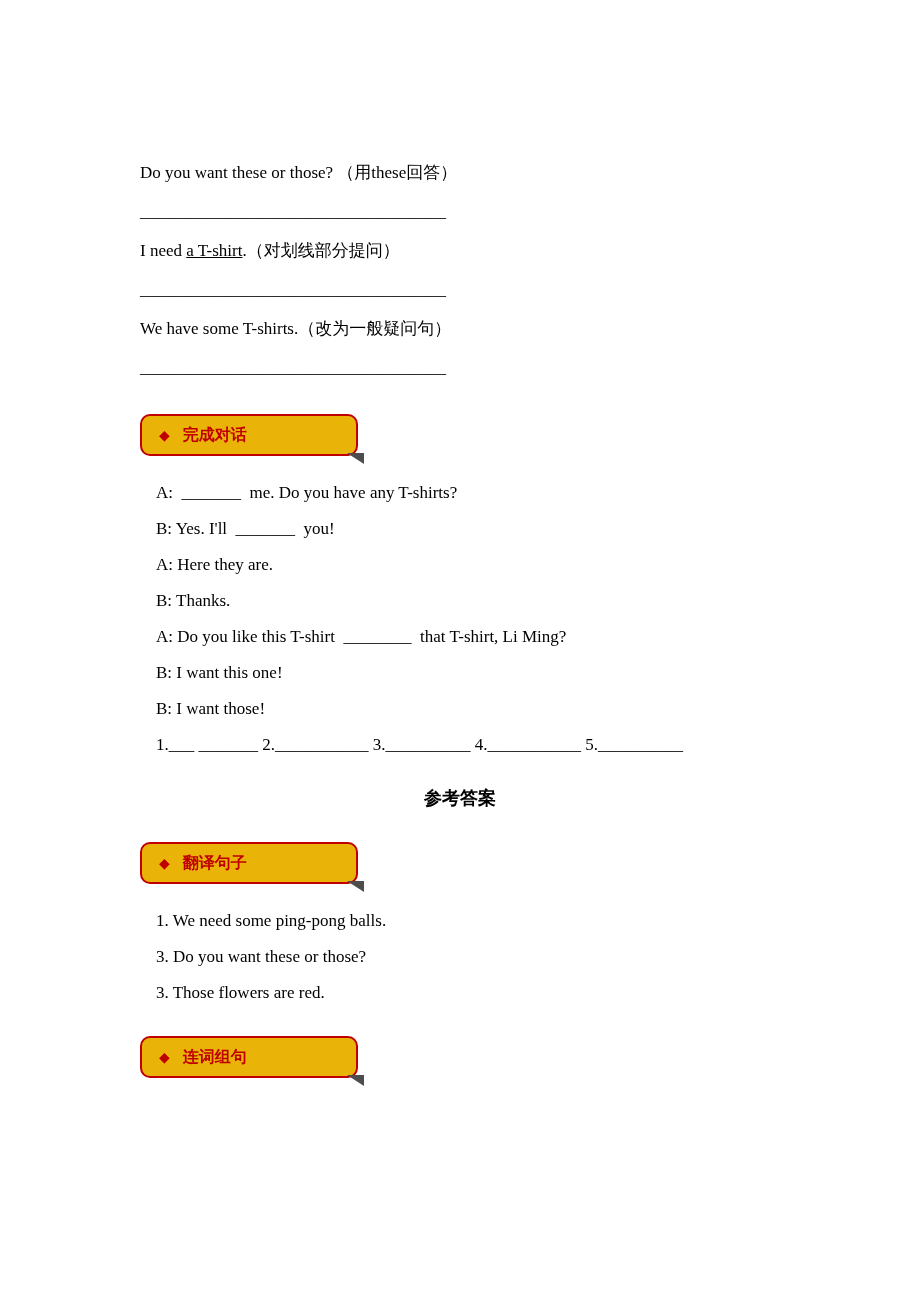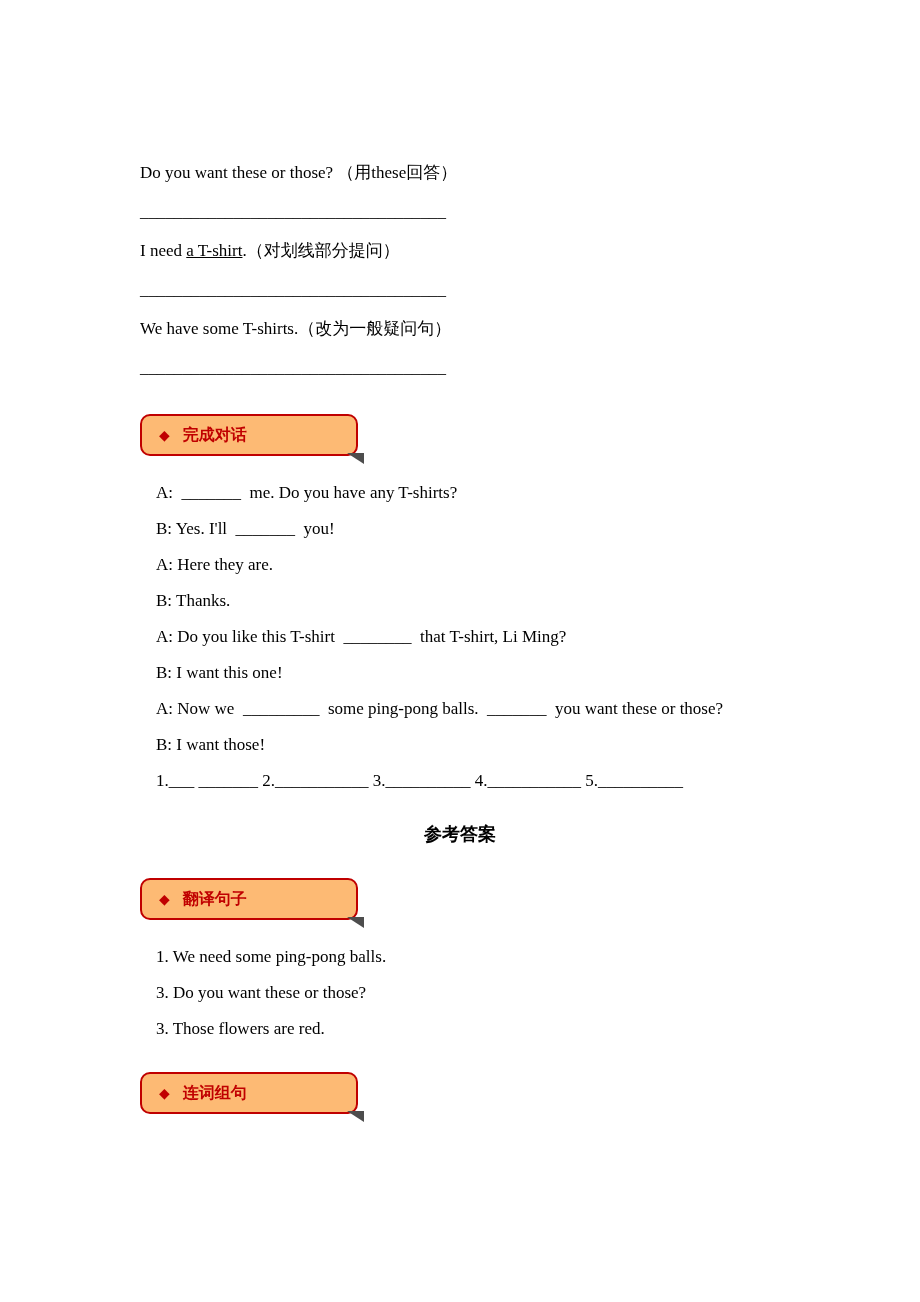--- a/index.html
+++ b/index.html
@@ -27,21 +27,21 @@
 
   .callout {
     position: relative;
     display: inline-block;
     min-width: 218px;
     border: 2px solid #c00000;
     border-radius: 10px;
     padding: 8px 24px 8px 17px;
     margin: 18px 0 26px 0;
     line-height: 22px;
-    background: #fdba74;
+    background: #eab308;
   }
   .callout .diamond {
     color: #c00000;
     font-size: 14px;
     margin-right: 13px;
     font-family: "DejaVu Sans", sans-serif;
   }
   .callout .callout-title {
     color: #c00000;
     font-weight: bold;
@@ -86,21 +86,20 @@
     <div class="callout">
       <span class="diamond">◆</span><span class="callout-title">完成对话</span>
       <span class="tail"></span>
     </div>
     <p class="dialogue-line">A:  _______  me. Do you have any T-shirts?</p>
     <p class="dialogue-line">B: Yes. I'll  _______  you!</p>
     <p class="dialogue-line">A: Here they are.</p>
     <p class="dialogue-line">B: Thanks.</p>
     <p class="dialogue-line">A: Do you like this T-shirt  ________  that T-shirt, Li Ming?</p>
     <p class="dialogue-line">B: I want this one!</p>
-    <p class="dialogue-line">A: Now we  _________  some ping-pong balls.  _______  you want these or those?</p>
     <p class="dialogue-line">B: I want those!</p>
     <p class="dialogue-line">1.___ _______ 2.___________ 3.__________ 4.___________ 5.__________</p>
   </section>
 
   <h2 class="answers-heading">参考答案</h2>
 
 
   <section>
     <div class="callout">
       <span class="diamond">◆</span><span class="callout-title">翻译句子</span>

